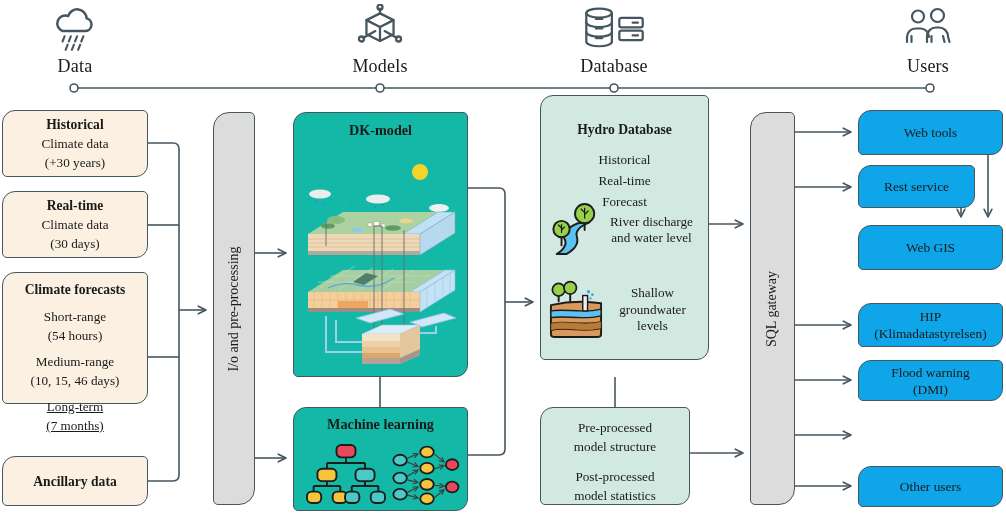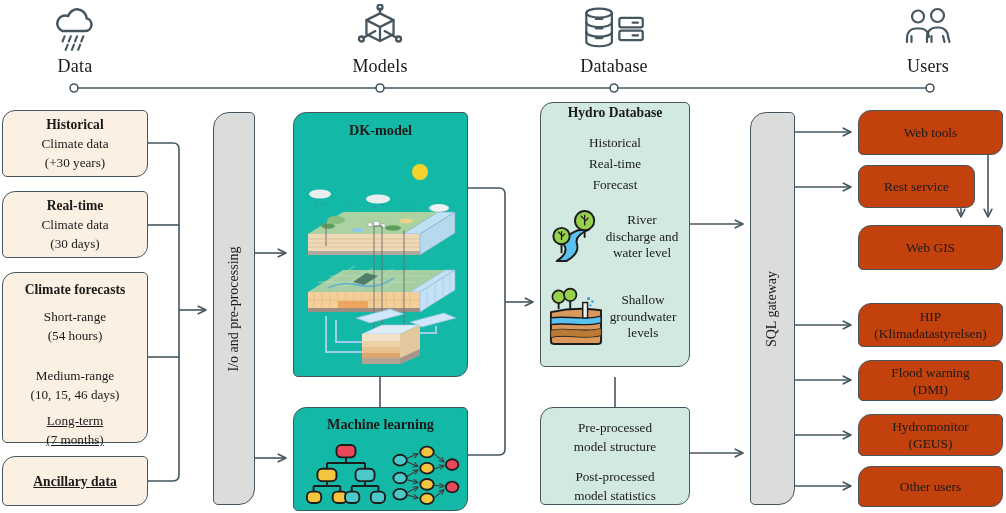--- a/index.html
+++ b/index.html
@@ -6,26 +6,26 @@
   .canvas{position:relative;width:1006px;height:513px;background:#ffffff;overflow:hidden;
           font-family:"Liberation Serif","DejaVu Serif",serif;color:#1a1a1a;}
   .wires{position:absolute;left:0;top:0;z-index:1;pointer-events:none;}
   .hdr{position:absolute;top:4px;z-index:2;display:flex;flex-direction:column;align-items:center;}
   .hlabel{font-weight:normal;font-size:18px;margin-top:2px;letter-spacing:.2px;}
   .bx{position:absolute;z-index:2;box-sizing:border-box;border:1.7px solid #46565f;
       border-radius:13px 5px 12px 5px;text-align:center;}
   .cream{background:#fbf0e2;}
   .white{background:#14b8a6;}
   .teal{background:#d2e9e2;}
-  .green{background:#c2410c;font-family:Liberation Serif, serif;}
+  .green{background:#0ea5e9;font-family:Liberation Serif, serif;}
   .graybar{background:#dcdcdc;border-radius:16px 5px 16px 5px;display:flex;align-items:center;justify-content:center;}
   .vlabel{transform:rotate(-90deg);white-space:nowrap;font-size:14px;}
   .bt{font-weight:bold;font-size:13.6px;line-height:19px;}
   .bl{font-size:13.2px;line-height:19px;}
-  .ctr{display:flex;align-items:center;justify-content:center;text-decoration:underline;}
+  .ctr{display:flex;align-items:center;justify-content:center;}
   .ubox{display:flex;flex-direction:column;align-items:center;justify-content:center;
         font-size:13.4px;line-height:17px;}
   .hydrow{position:absolute;left:8px;right:6px;display:flex;align-items:center;}
   .hydtxt{flex:1;font-size:13.2px;line-height:16.5px;}
   .icon-sym{flex:0 0 auto;}
 </style>
 </head>
 <body>
 
 <div class="canvas">
@@ -133,27 +133,27 @@
     <div class="bl">Climate data</div>
     <div class="bl">(+30 years)</div>
   </div>
 
   <div class="bx cream" style="left:2px;top:191px;width:146px;height:67px;padding-top:4px;">
     <div class="bt">Real-time</div>
     <div class="bl">Climate data</div>
     <div class="bl">(30 days)</div>
   </div>
 
-  <div class="bx cream" style="left:2px;top:272px;width:146px;height:171px;padding-top:7px;">
+  <div class="bx cream" style="left:2px;top:272px;width:146px;height:132px;padding-top:7px;">
     <div class="bt">Climate forecasts</div>
     <div style="margin-top:8px;">
       <div class="bl">Short-range</div>
       <div class="bl">(54 hours)</div>
     </div>
-    <div style="margin-top:21px;">
+    <div style="margin-top:7px;">
       <div class="bl">Medium-range</div>
       <div class="bl">(10, 15, 46 days)</div>
     </div>
     <div style="margin-top:7px;text-decoration:underline;">
       <div class="bl">Long-term</div>
       <div class="bl">(7 months)</div>
     </div>
   </div>
 
   <div class="bx cream ctr" style="left:2px;top:456px;width:146px;height:50px;">
@@ -277,21 +277,21 @@
         <ellipse cx="39" cy="8" rx="7.5" ry="6" fill="#f5c63d"></ellipse>
         <ellipse cx="39" cy="26" rx="7.5" ry="6" fill="#f5c63d"></ellipse>
         <ellipse cx="39" cy="44" rx="7.5" ry="6" fill="#f5c63d"></ellipse>
         <ellipse cx="39" cy="60" rx="7.5" ry="6" fill="#f5c63d"></ellipse>
         <ellipse cx="67" cy="22" rx="7" ry="6" fill="#e8495a"></ellipse>
         <ellipse cx="67" cy="47" rx="7" ry="6" fill="#e8495a"></ellipse>
       </g>
     </svg>
   </div>
 
-  <div class="bx teal" style="left:540px;top:102px;width:150px;height:265px;padding-top:0;">
+  <div class="bx teal" style="left:540px;top:95px;width:169px;height:265px;padding-top:24px;">
     <div class="bt">Hydro Database</div>
     <div class="bl" style="margin-top:10px;line-height:21px;">
       <div>Historical</div>
       <div>Real-time</div>
       <div>Forecast</div>
     </div>
     <div class="hydrow" style="top:103px;height:62px;">
       <svg class="icon-sym" width="52" height="60" viewBox="0 0 54 60">
         <path d="M42,22 C32,26 27,31 29,37 C31,44 27,50 18,55 L8,55 C17,49 19,44 16,39 C13,33 20,27 30,23 Z" fill="#5bc2ef" stroke="#1c1c1c" stroke-width="2" stroke-linejoin="round"></path>
         <path d="M13,36 V46" stroke="#1c1c1c" stroke-width="2" stroke-linecap="round"></path>
@@ -336,40 +336,36 @@
   </div>
 
   <div class="bx graybar" style="left:750px;top:112px;width:45px;height:393px;">
     <span class="vlabel">SQL gateway</span>
   </div>
 
   <div class="bx green ubox" style="left:858px;top:110px;width:145px;height:45px;">
     <div>Web tools</div>
   </div>
 
-  <div class="bx green ubox" style="left:858px;top:165px;width:117px;height:43px;border-radius:9px;">
+  <div class="bx green ubox" style="left:858px;top:165px;width:117px;height:43px;">
     <div>Rest service</div>
   </div>
 
   <div class="bx green ubox" style="left:858px;top:225px;width:145px;height:45px;">
     <div>Web GIS</div>
   </div>
 
   <div class="bx green ubox" style="left:858px;top:303px;width:145px;height:44px;">
     <div>HIP</div>
     <div>(Klimadatastyrelsen)</div>
   </div>
 
   <div class="bx green ubox" style="left:858px;top:360px;width:145px;height:41px;">
     <div>Flood warning</div>
     <div>(DMI)</div>
   </div>
 
-  <div class="bx green ubox" style="left:858px;top:414px;width:145px;height:42px;">
-    <div>Hydromonitor</div>
-    <div>(GEUS)</div>
-  </div>
 
   <div class="bx green ubox" style="left:858px;top:466px;width:145px;height:41px;">
     <div>Other users</div>
   </div>
 
 </div>
 
 </body></html>

